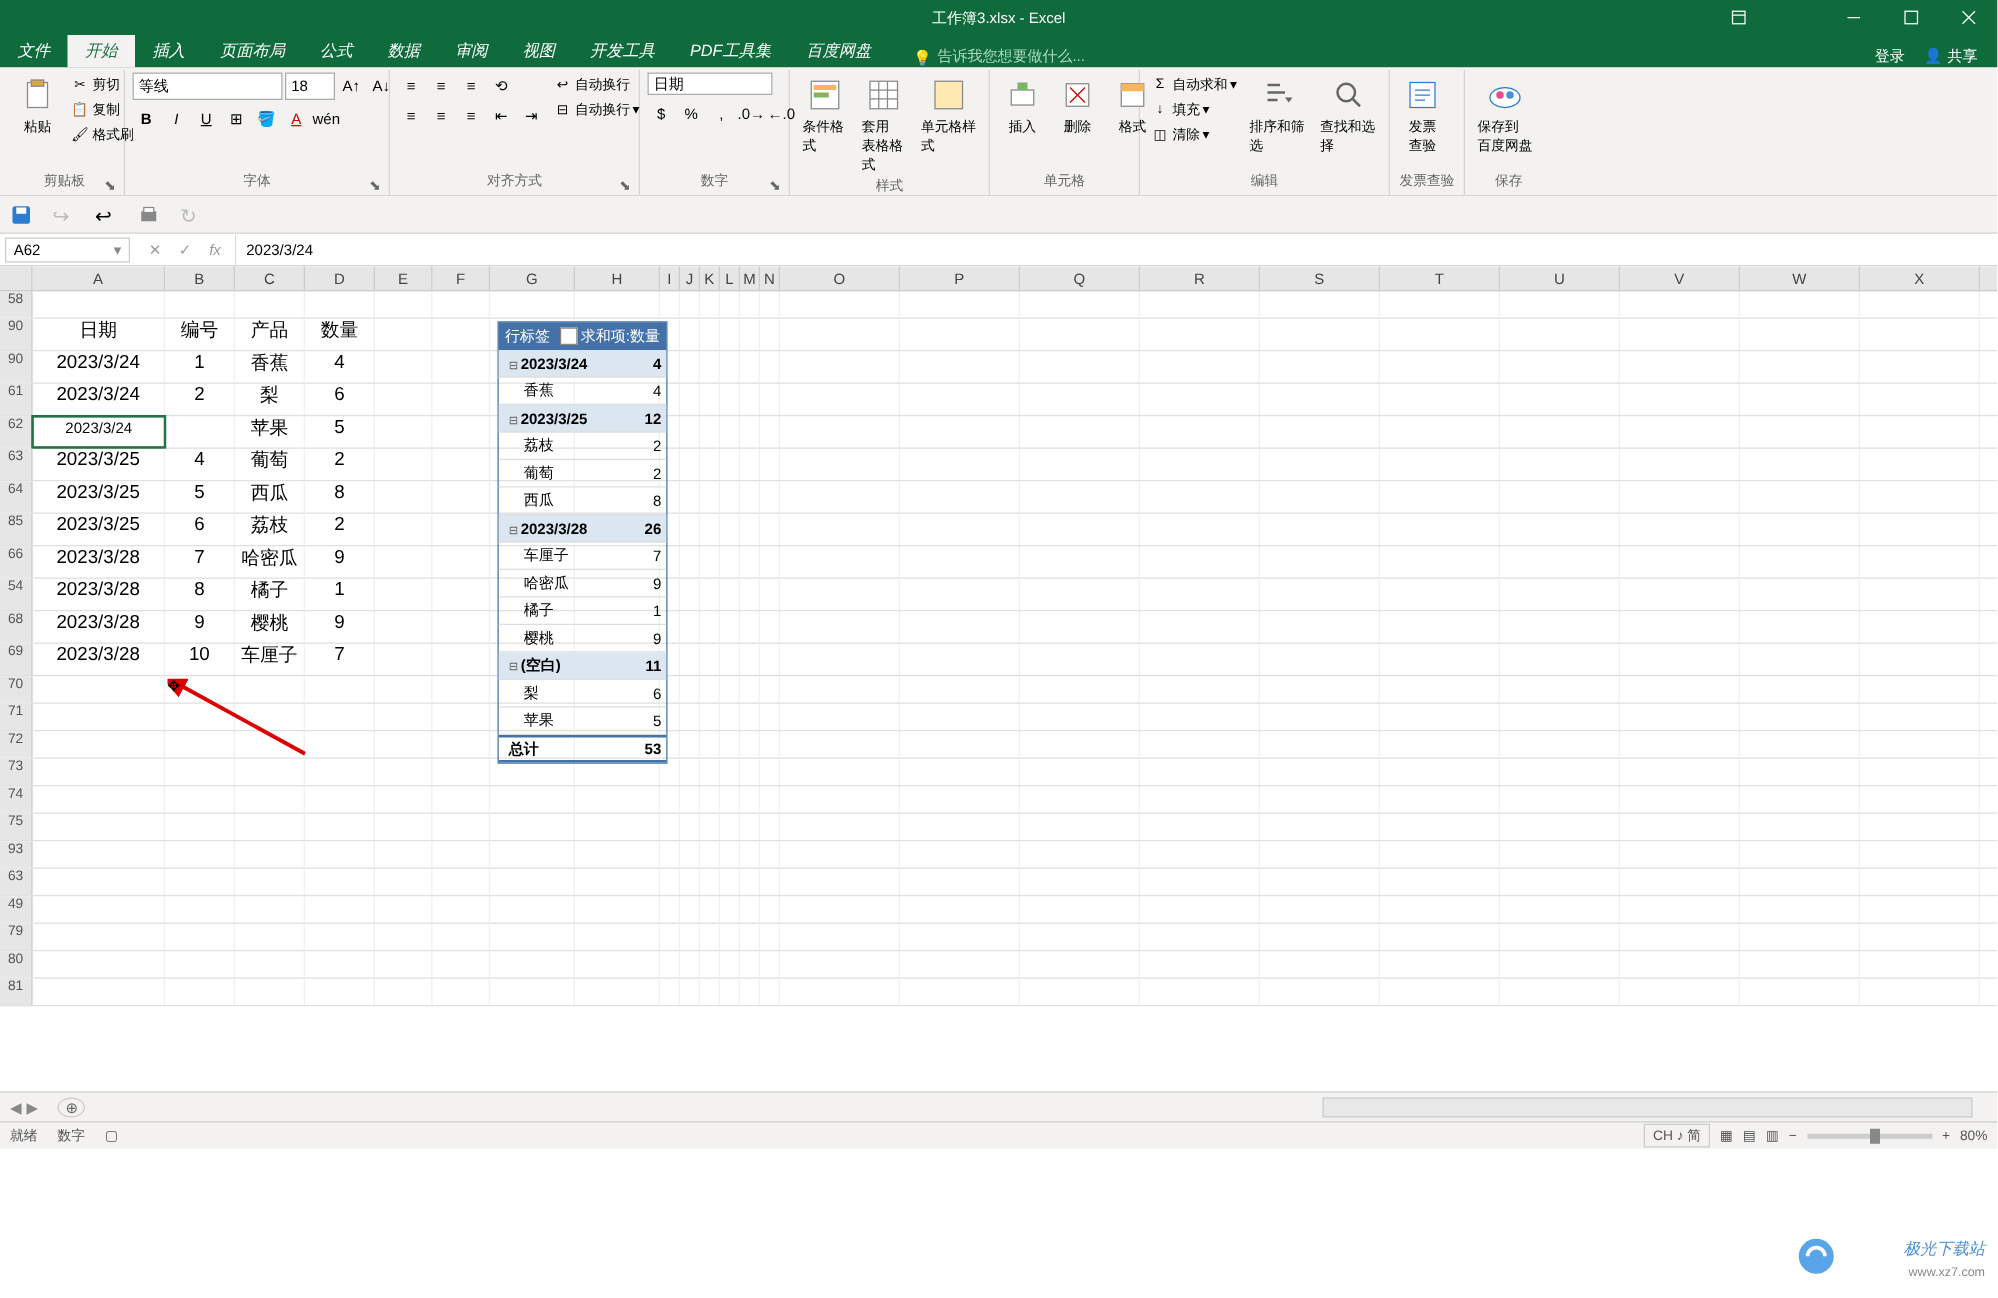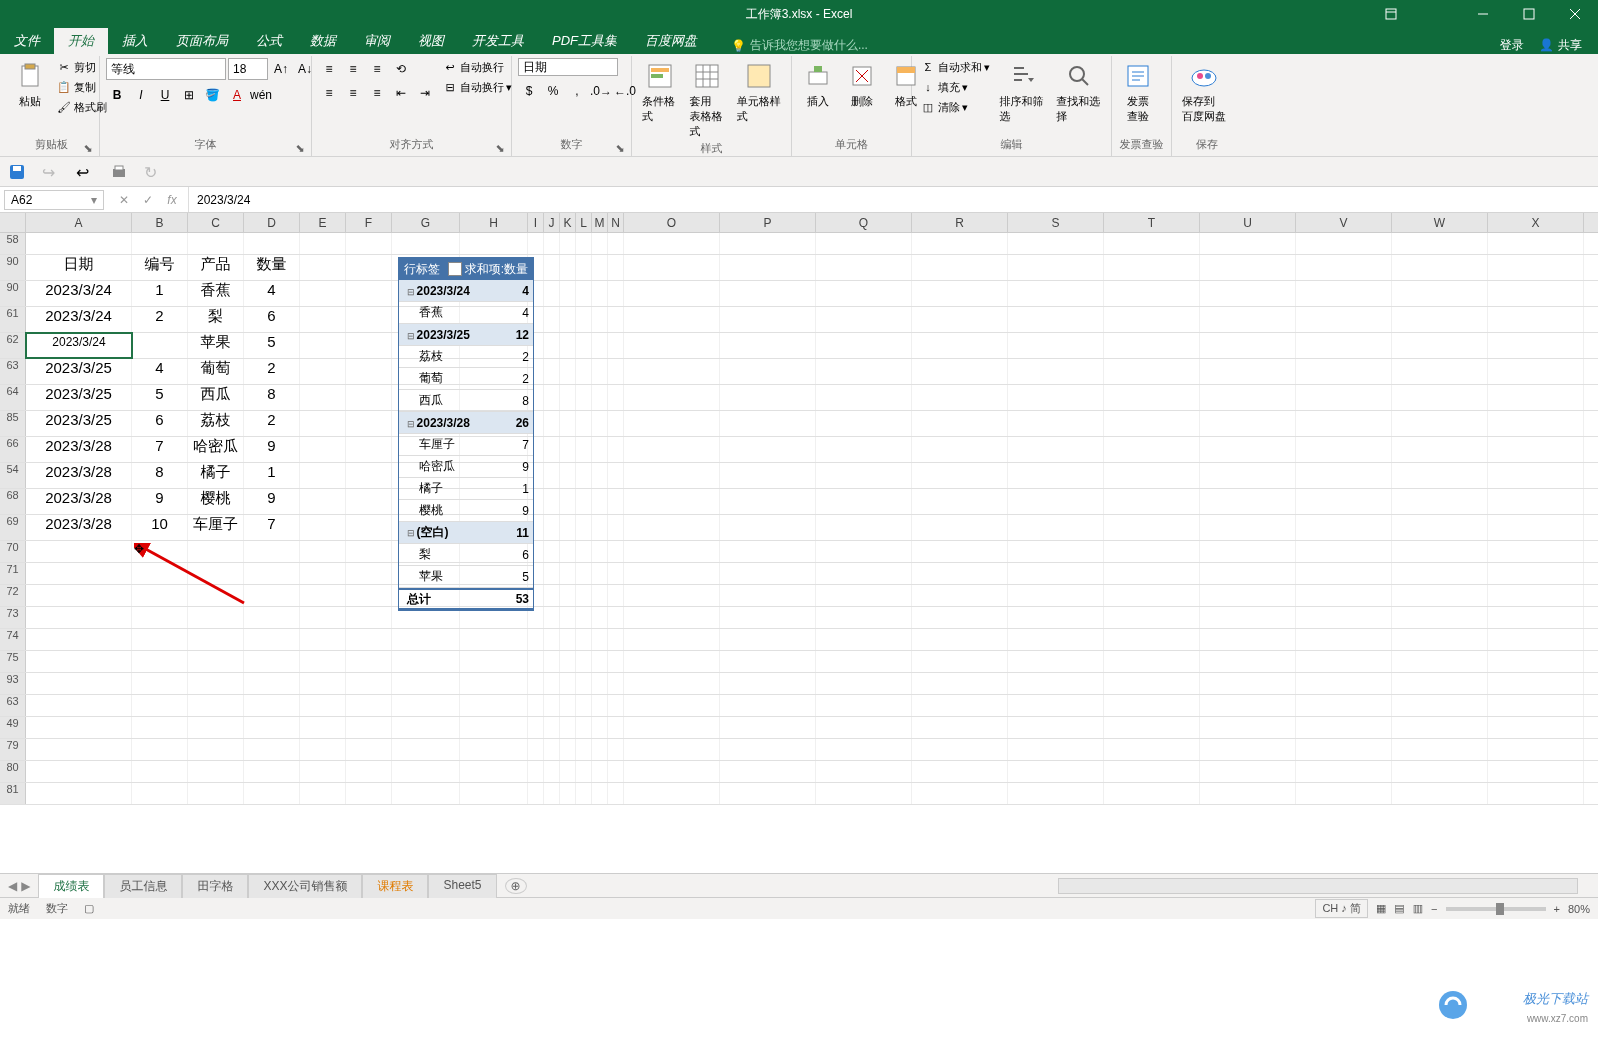--- a/index.html
+++ b/index.html
@@ -1185,28 +1185,20 @@
   </svg>
 
   <div style="position:absolute;left:134px;top:329px;font-size:12px;">✥</div>
 </div>
 
 <div class="sheettabs">
   <div class="stnav">
     <span>◀</span>
     <span>▶</span>
   </div>
-  <div id="sheettabs" style="display:flex;gap:0">
-      <div class="stab">成绩表</div>
-      <div class="stab inactive">员工信息</div>
-      <div class="stab inactive">田字格</div>
-      <div class="stab inactive">XXX公司销售额</div>
-      <div class="stab inactive orange">课程表</div>
-      <div class="stab inactive">Sheet5</div>
-    </div>
   <div class="addsheet">⊕</div>
   <div class="scroll"></div>
 </div>
 
 <div class="statusbar">
   <span>就绪</span>
   <span>数字</span>
   <span>▢</span>
   <div class="right">
     <span style="border:1px solid #ccc;padding:1px 6px">CH ♪ 简</span>

